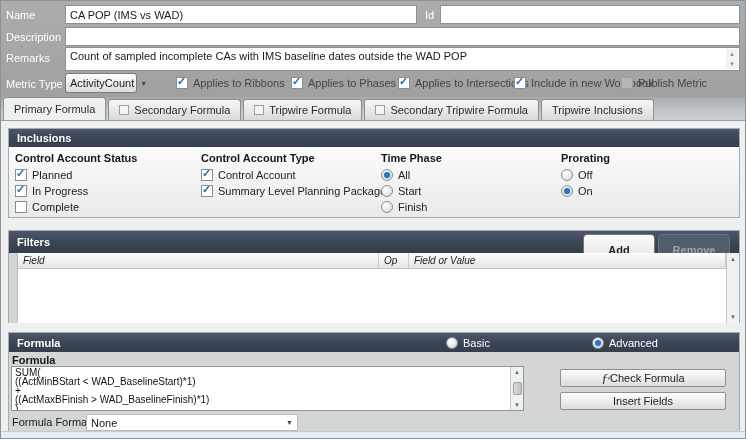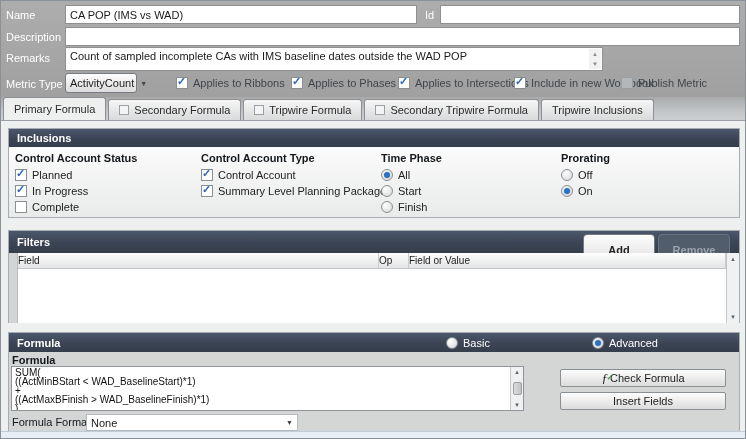--- a/index.html
+++ b/index.html
@@ -63,21 +63,21 @@
   
   .btn { position:absolute; height:32px; background:linear-gradient(180deg,#fcfcfc,#dedede);
     border:1px solid #75797e; border-radius:4px; font-size:11px; color:#222;
     display:flex; align-items:center; justify-content:center; cursor:default; }
   .btn.disabled { background:#525d6c; border-color:#677181; color:#9ba4b0; }
   .tbl { position:absolute; left:0; top:0; right:0; bottom:0; background:#fff; display:flex; }
   .gutter { width:9px; background:#d2d4d6; border-right:1px solid #b9bcbf; flex:0 0 auto; }
   .tcols { flex:1; display:flex; flex-direction:column; }
   .thead { height:16px; display:flex; background:linear-gradient(180deg,#fefefe,#e3e4e5);
     border-bottom:1px solid #c3c5c7; font-size:10px; color:#222; }
-  .th { display:flex; align-items:center; border-right:1px solid #c9cbcd; }
+  .th { display:flex; align-items:center; padding-left:5px; border-right:1px solid #c9cbcd;font-style:italic; }
   .tbody { flex:1; background:#fff; }
   .vscroll { width:13px; flex:0 0 auto; background:#f0f1f2; border-left:1px solid #c3c5c7;
     display:flex; flex-direction:column; justify-content:space-between; align-items:center;
     font-size:6px; color:#606468; padding:3px 0; }
   
   .fhead-radio { position:absolute; display:flex; align-items:center; gap:5px; color:#fff; font-weight:normal; }
   .editor { position:absolute; background:#fff; border:1px solid #8f9499; overflow:hidden; }
   .editor pre { font-family:Liberation Sans, sans-serif; font-size:10px; line-height:9px;
     color:#111; padding:1px 3px; white-space:pre; }
   .ed-scroll { position:absolute; right:0; top:0; bottom:0; width:13px; background:#f0f1f2;
@@ -101,21 +101,21 @@
   <div class="top-panel">
     <span class="lbl" style="left:5px;top:8px">Name</span>
     <input class="txt" style="left: 64px; top: 4px; width: 352px;" value="CA POP (IMS vs WAD)">
     <span class="lbl" style="left:424px;top:8px">Id</span>
     <input class="txt" style="left: 439px; top: 4px; width: 300px;" value="">
 
     <span class="lbl" style="left:5px;top:30px">Description</span>
     <input class="txt" style="left: 64px; top: 26px; width: 675px;" value="">
 
     <span class="lbl" style="left:5px;top:51px">Remarks</span>
-    <div class="remarks-box" style="left:64px;top:46px;width:538px;height:24px">
+    <div class="remarks-box" style="left:64px;top:46px;width:675px;height:24px">
       <span>Count of sampled incomplete CAs with IMS baseline dates outside the WAD POP</span>
       <div class="mini-scroll">
         <span>▲</span>
         <span>▼</span>
       </div>
     </div>
 
     <span class="lbl" style="left:5px;top:77px">Metric Type</span>
     <div class="combo" style="left:64px;top:72px;width:72px">
       <span>ActivityCount</span>

